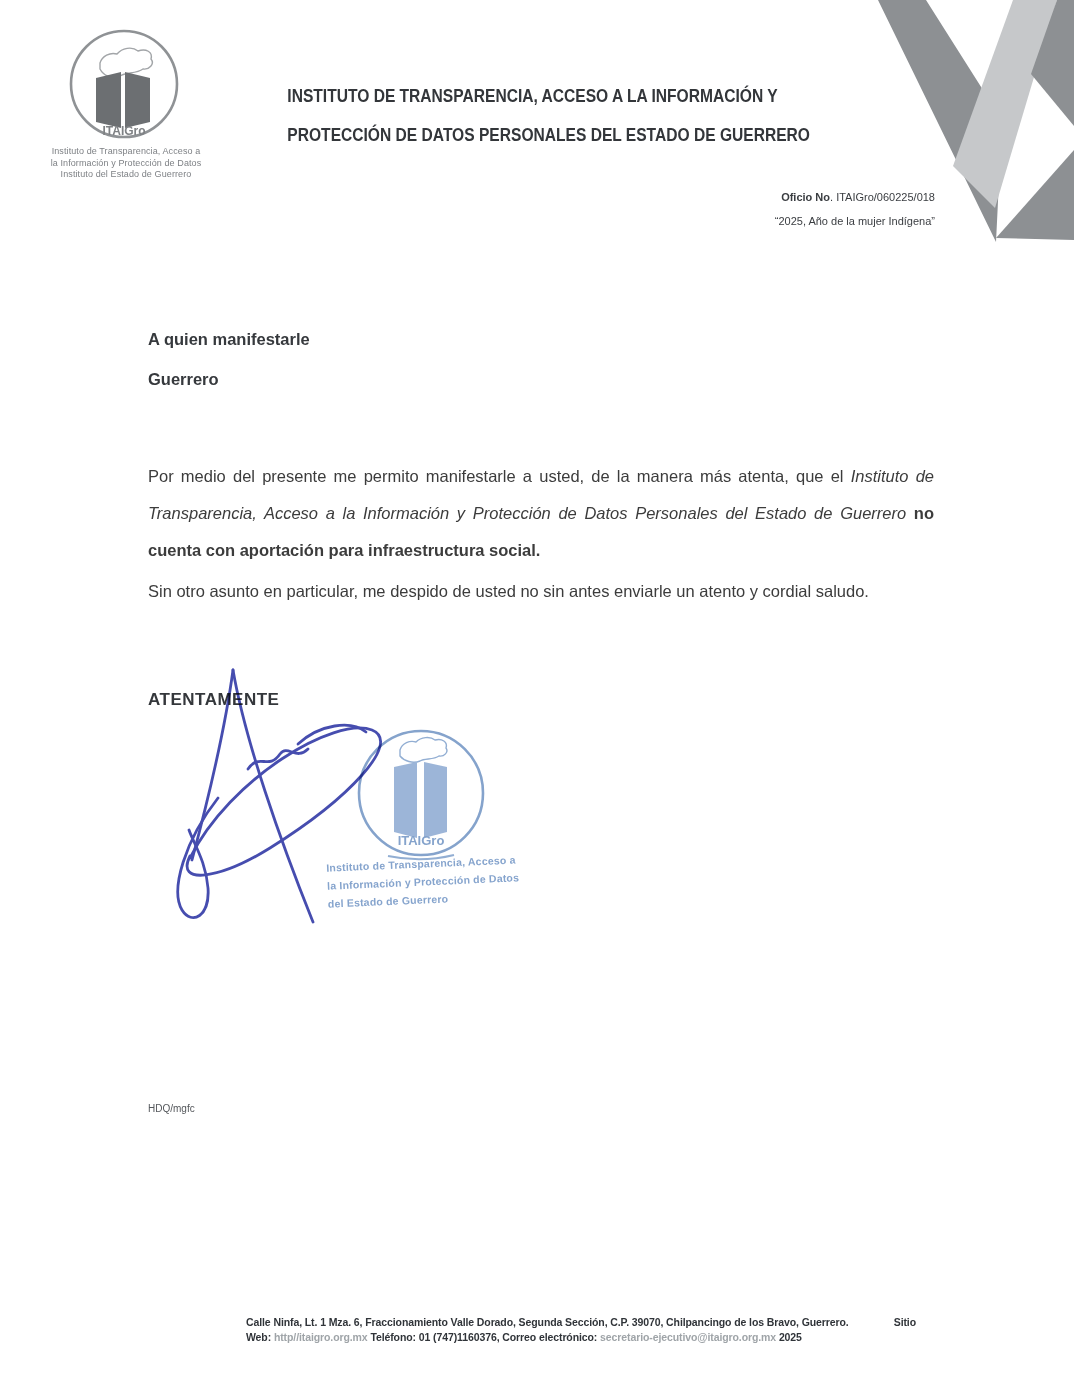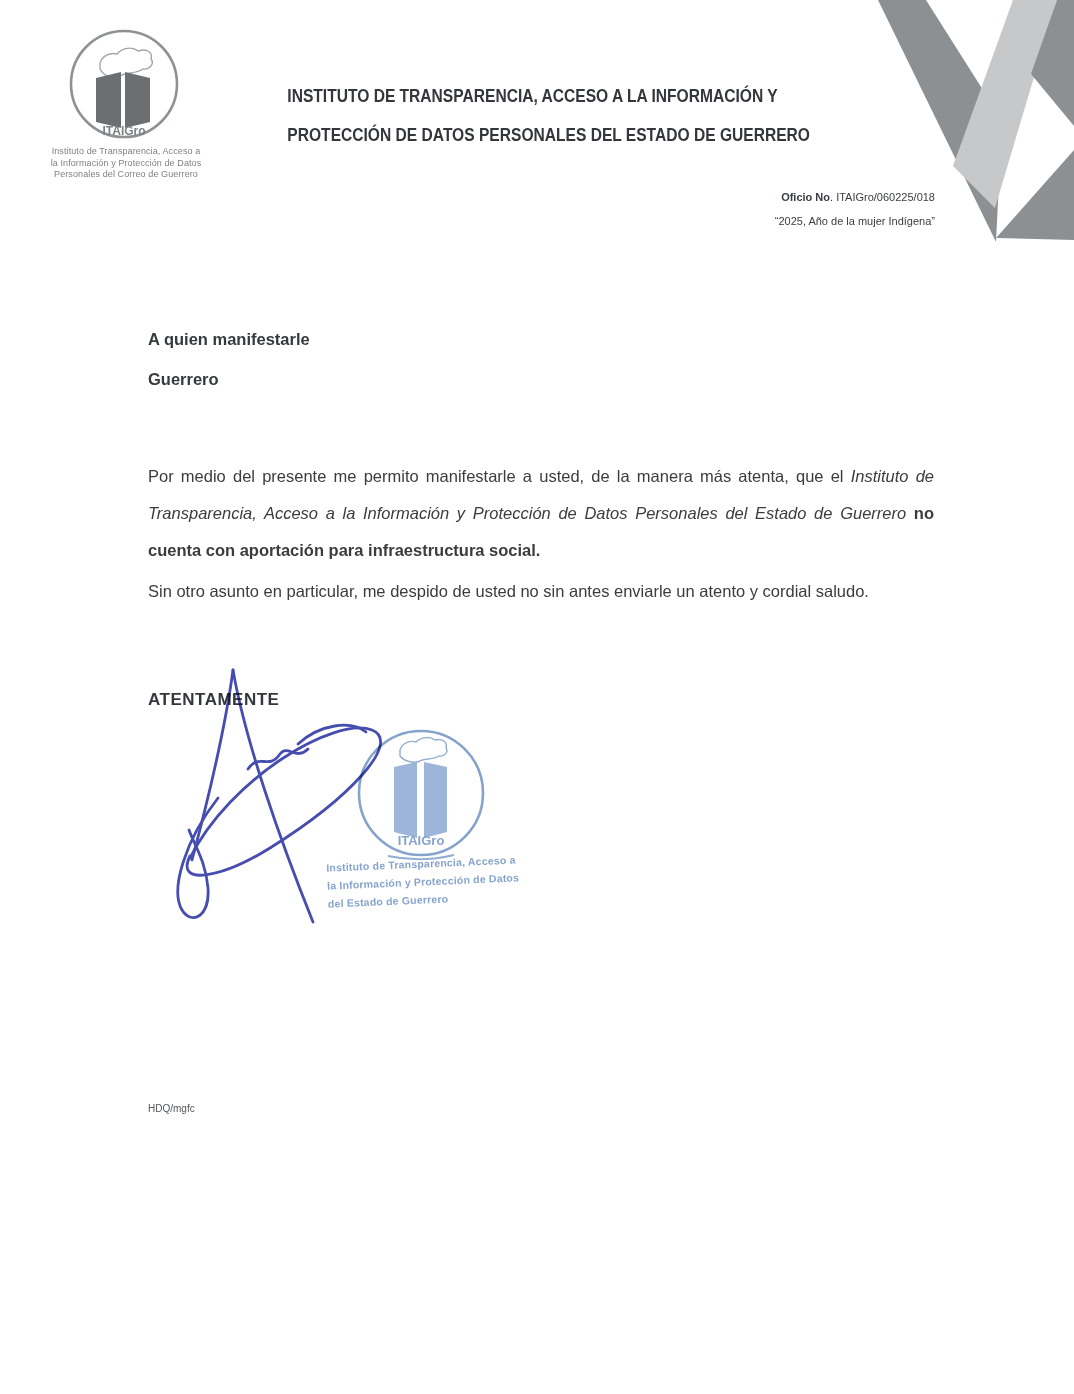--- a/index.html
+++ b/index.html
@@ -88,21 +88,21 @@
   <svg class="logo-svg" viewBox="0 0 114 114">
     <circle cx="57" cy="57" r="53" fill="none" stroke="#8f9295" stroke-width="2.6"></circle>
     <path d="M33,36 C35,29 43,25 50,27 C55,21 65,19 71,24 C79,21 86,25 84,32 C88,37 82,43 76,42 C69,47 59,45 53,49 C45,53 36,48 33,42 Z" fill="none" stroke="#a2a5a8" stroke-width="1.4"></path>
     <polygon points="29,51 54,45 54,101 29,95" fill="#6c6f72"></polygon>
     <polygon points="58,45 83,51 83,95 58,101" fill="#6c6f72"></polygon>
     <text x="57" y="108" text-anchor="middle" font-size="12" font-weight="bold" fill="#7e8184">ITAIGro</text>
   </svg>
   <div class="logo-caption">
     <span>Instituto de Transparencia, Acceso a</span><br>
     <span>la Información y Protección de Datos</span><br>
-    <span>Personales del Correo de Guerrero</span>
+    <span>Instituto del Estado de Guerrero</span>
   </div>
 
   <div class="title">
     <span class="tline">INSTITUTO DE TRANSPARENCIA, ACCESO A LA INFORMACIÓN Y</span>
     <span class="tline">PROTECCIÓN DE DATOS PERSONALES DEL ESTADO DE GUERRERO</span>
   </div>
 
   <div class="oficio">
     <div>
       <span class="b">Oficio No</span><span>. ITAIGro/060225/018</span>
@@ -143,15 +143,20 @@
   <div class="stamp-caption">
     <span>Instituto de Transparencia, Acceso a</span><br>
     <span>la Información y Protección de Datos</span><br>
     <span>del Estado de Guerrero</span>
   </div>
 
 
   <div class="reference">HDQ/mgfc</div>
 
   <div class="footer">
+    <div class="footer-line1">
+      <span>Calle Ninfa, Lt. 1 Mza. 6, Fraccionamiento Valle Dorado, Segunda Sección, C.P. 39070, Chilpancingo de los Bravo, Guerrero.</span>
+      <span>Sitio</span>
+    </div>
+    <div class="footer-line2"><span>Web:</span><span class="light"> http//itaigro.org.mx </span><span>Teléfono: 01 (747)1160376, Correo electrónico:</span><span class="light"> secretario-ejecutivo@itaigro.org.mx </span><span>2025</span></div>
   </div>
 
 </div>
 
 </body></html>

